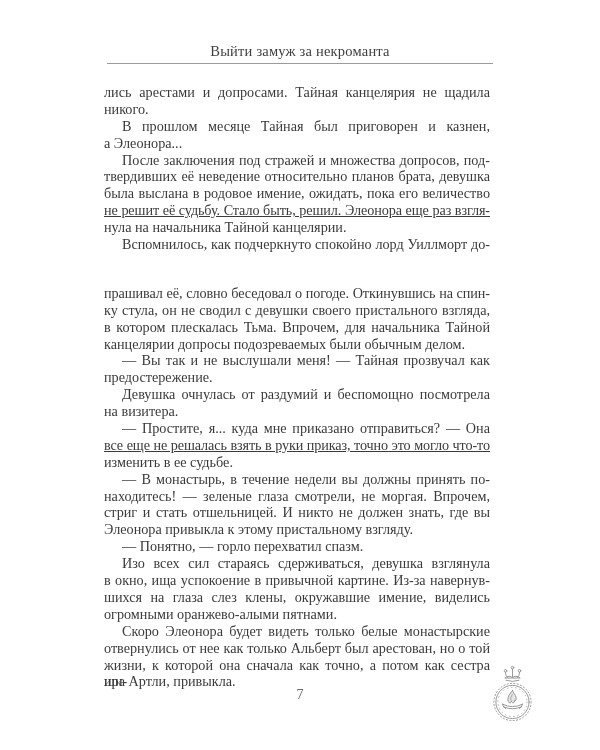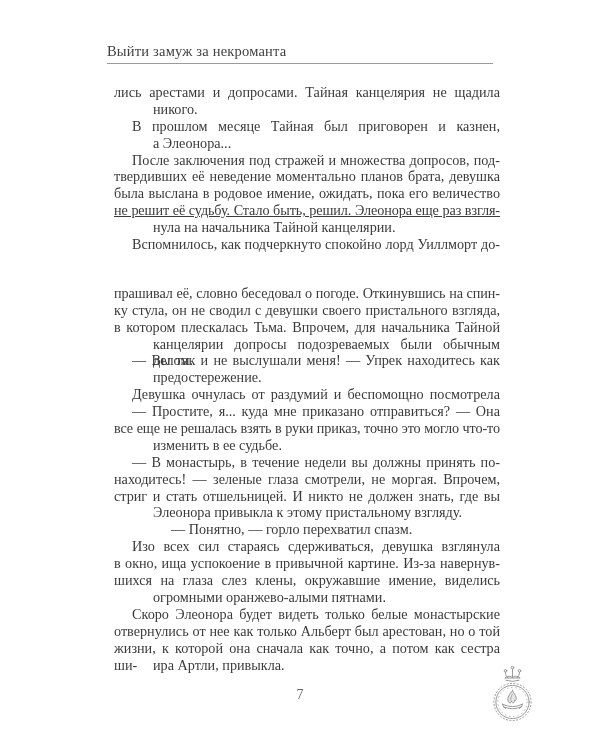--- a/index.html
+++ b/index.html
@@ -10,46 +10,45 @@
     overflow: hidden;
     font-family: "Liberation Serif", "DejaVu Serif", serif;
   }
   .page {
     position: absolute; inset: 0;
     background: #ffffff;
   }
   .running-title {
     position: absolute;
     top: 43px; left: 107px; width: 386px;
-    text-align: left;
+    text-align: center;
     font-size: 14.5px;
     color: #3f3f3f;
     letter-spacing: 0.2px;
   }
   .header-rule {
     position: absolute;
     top: 63px; left: 107px; width: 386px; height: 1px;
     background: #9b9b9b;
   }
   .body-text {
     position: absolute;
-    top: 84px; left: 114px; width: 386px;
+    top: 84px; left: 104px; width: 386px;
     font-size: 14.2px;
     color: #3a3a3a;
   }
   .line {
     line-height: 16.9px;
     height: 16.9px;
     text-align: justify;
     text-align-last: justify;
     white-space: normal;
   }
   .line.last {
     text-align-last: left;
-    margin-left: 39px;
   }
   .line.indent {
     text-indent: 18px;
   }
   .pagenum {
     position: absolute;
     top: 687px; left: 107px; width: 386px;
     text-align: center;
     font-size: 14px;
     color: #666666;
@@ -68,34 +67,35 @@
   <div class="running-title">Выйти замуж за некроманта</div>
 
   <div class="header-rule"></div>
 
   <div class="body-text">
       <div class="line" style="">лись арестами и допросами. Тайная канцелярия не щадила</div>
       <div class="line last" style="">никого.</div>
       <div class="line indent" style="">В прошлом месяце Тайная был приговорен и казнен,</div>
       <div class="line last" style="">а Элеонора...</div>
       <div class="line indent" style="">После заключения под стражей и множества допросов, под-</div>
-      <div class="line" style="">твердивших её неведение моментально планов брата, девушка</div>
+      <div class="line" style="">твердивших её неведение относительно планов брата, девушка</div>
       <div class="line" style="">была выслана в родовое имение, ожидать, пока его величество</div>
       <div class="line" style="letter-spacing: -0.096px; text-decoration: underline;">не решит её судьбу. Стало быть, решил. Элеонора еще раз взгля-</div>
       <div class="line last" style="">нула на начальника Тайной канцелярии.</div>
       <div class="line indent" style="">Вспомнилось, как подчеркнуто спокойно лорд Уиллморт до-</div>
       <div class="line" style="letter-spacing: -0.081px; margin-top: 32px;">прашивал её, словно беседовал о погоде. Откинувшись на спин-</div>
       <div class="line" style="">ку стула, он не сводил с девушки своего пристального взгляда,</div>
       <div class="line" style="">в котором плескалась Тьма. Впрочем, для начальника Тайной</div>
       <div class="line last" style="">канцелярии допросы подозреваемых были обычным делом.</div>
-      <div class="line indent" style="">— Вы так и не выслушали меня! — Упрек находитесь как</div>
+      <div class="line indent" style="">— Вы так и не выслушали меня! — Тайная прозвучал как</div>
       <div class="line last" style="">предостережение.</div>
       <div class="line indent" style="">Девушка очнулась от раздумий и беспомощно посмотрела</div>
+      <div class="line last" style="">на визитера.</div>
       <div class="line indent" style="">— Простите, я... куда мне приказано отправиться? — Она</div>
-      <div class="line" style="letter-spacing: -0.111px;">все еще не решалась взять в руки приказ, точно это могло что-то</div>
+      <div class="line" style="letter-spacing: -0.111px; text-decoration: underline;">все еще не решалась взять в руки приказ, точно это могло что-то</div>
       <div class="line last" style="">изменить в ее судьбе.</div>
       <div class="line indent" style="">— В монастырь, в течение недели вы должны принять по-</div>
       <div class="line" style="">находитесь! — зеленые глаза смотрели, не моргая. Впрочем,</div>
       <div class="line" style="">стриг и стать отшельницей. И никто не должен знать, где вы</div>
       <div class="line last" style="">Элеонора привыкла к этому пристальному взгляду.</div>
       <div class="line indent last" style="">— Понятно, — горло перехватил спазм.</div>
       <div class="line indent" style="">Изо всех сил стараясь сдерживаться, девушка взглянула</div>
       <div class="line" style="">в окно, ища успокоение в привычной картине. Из-за навернув-</div>
       <div class="line" style="">шихся на глаза слез клены, окружавшие имение, виделись</div>
       <div class="line last" style="">огромными оранжево-алыми пятнами.</div>

